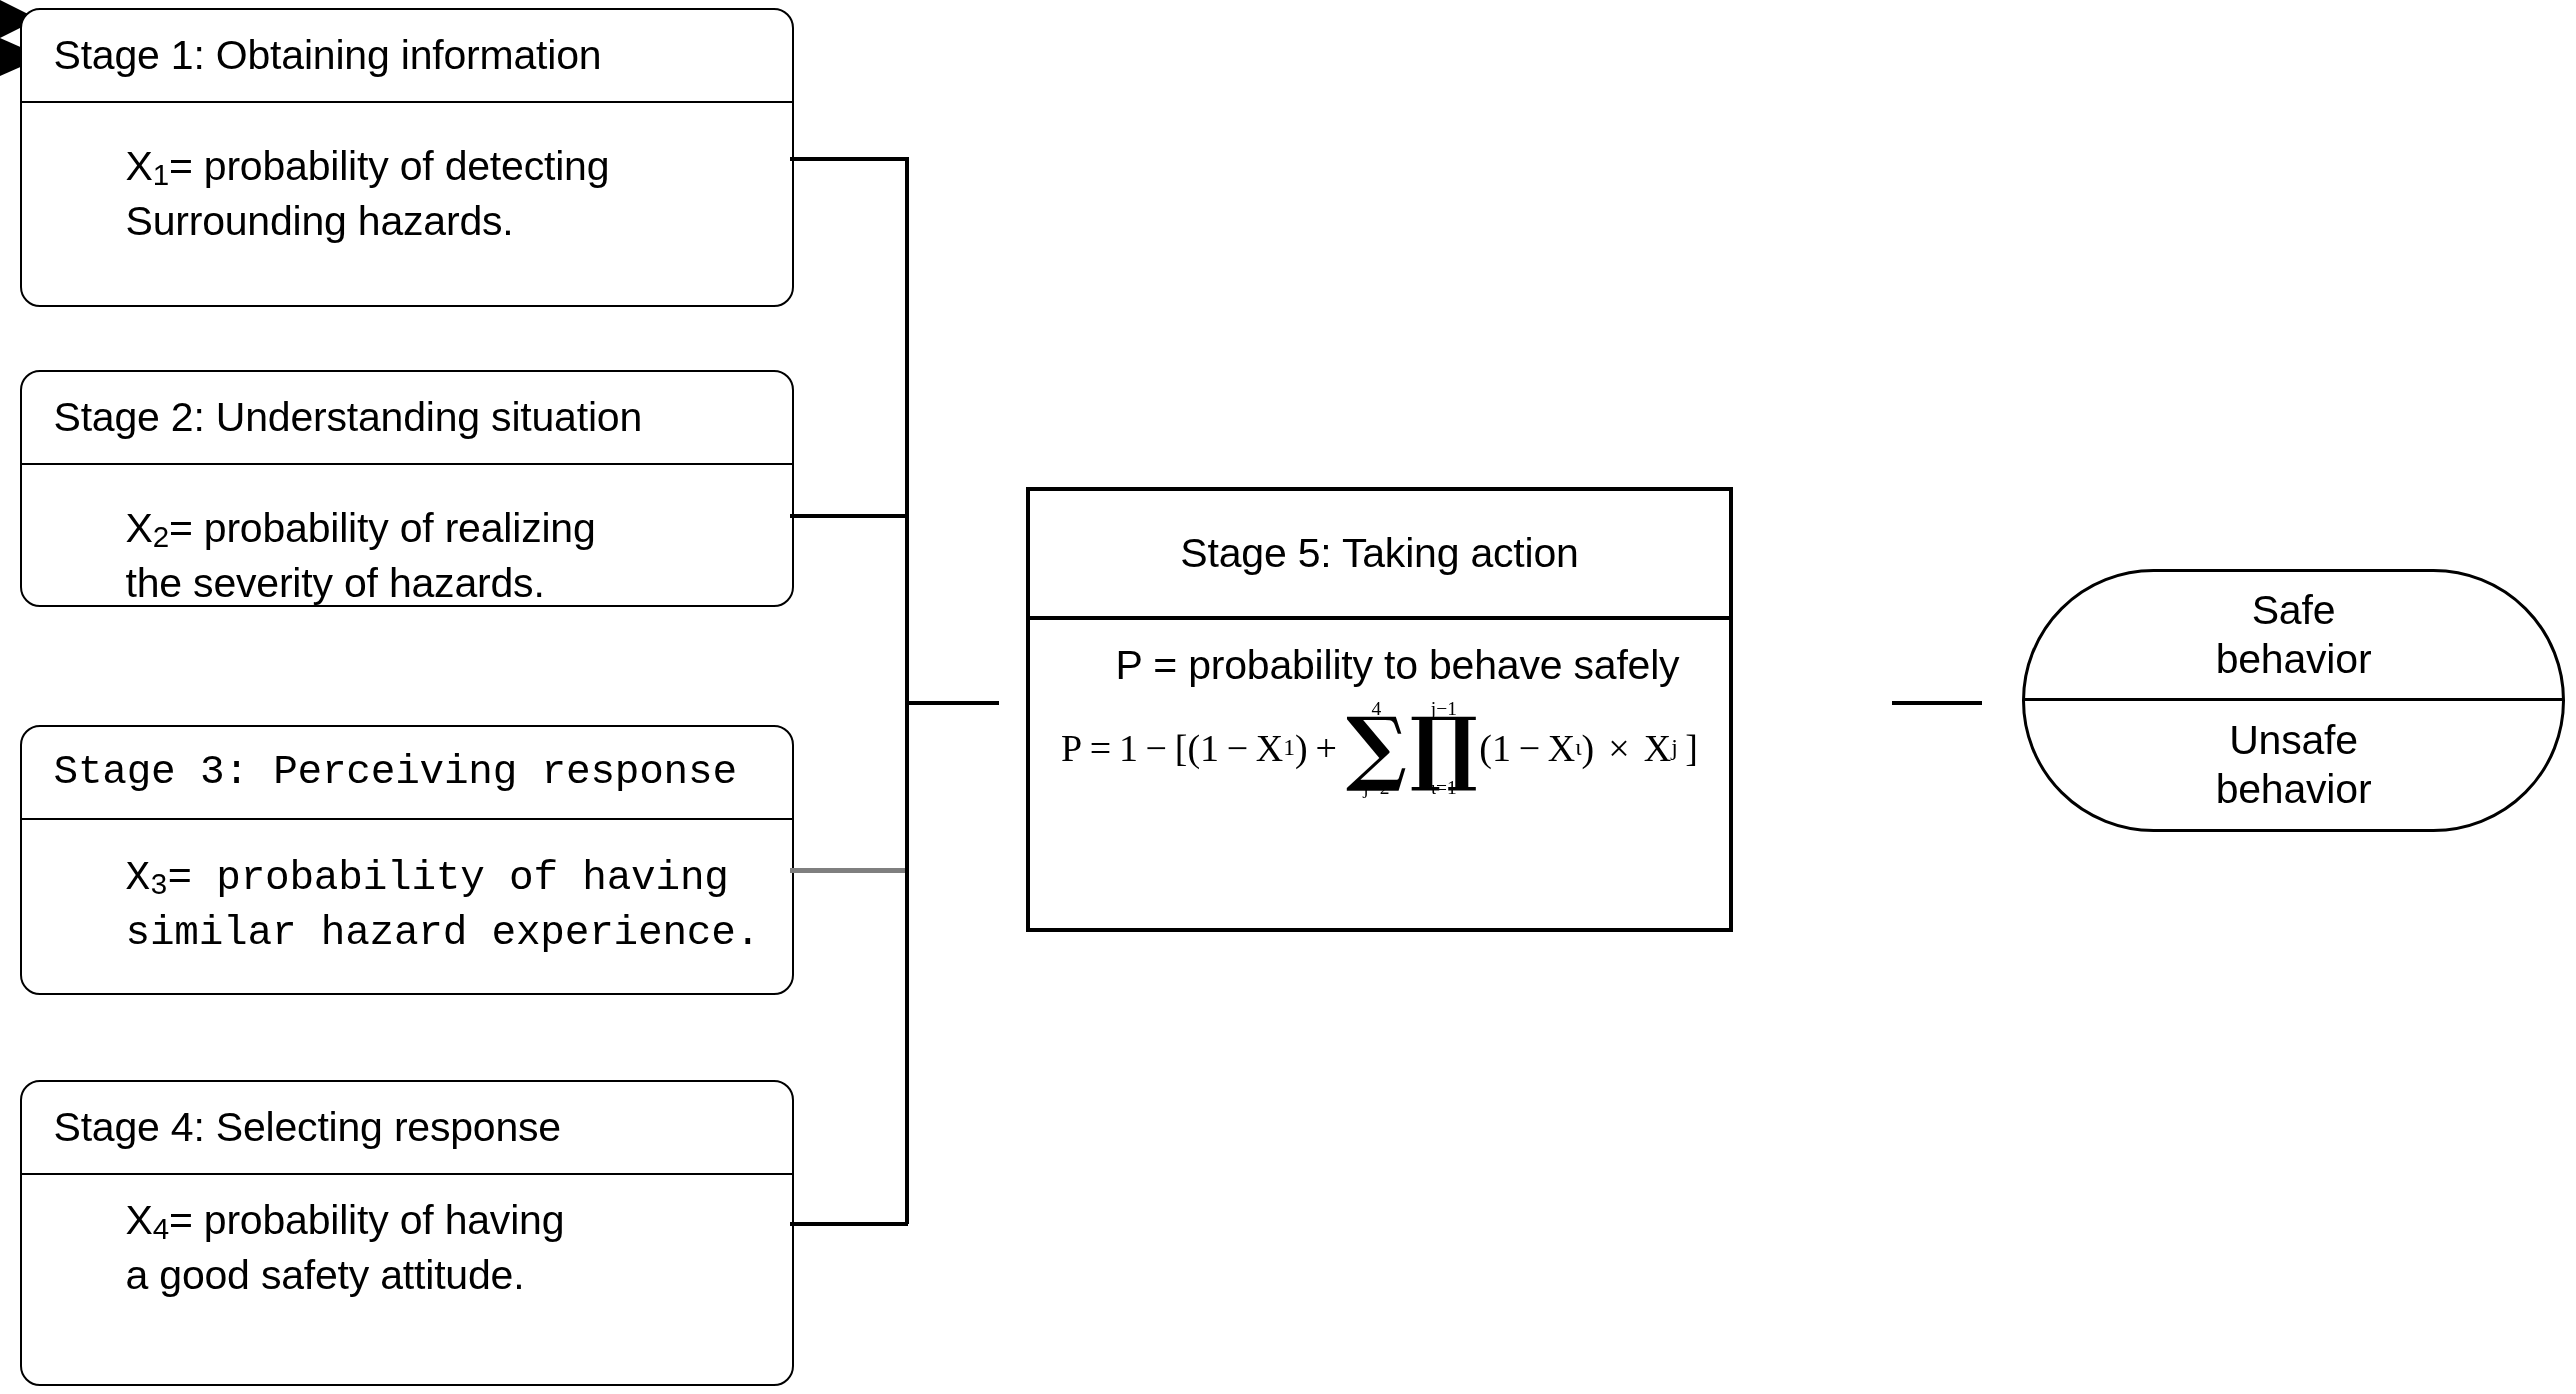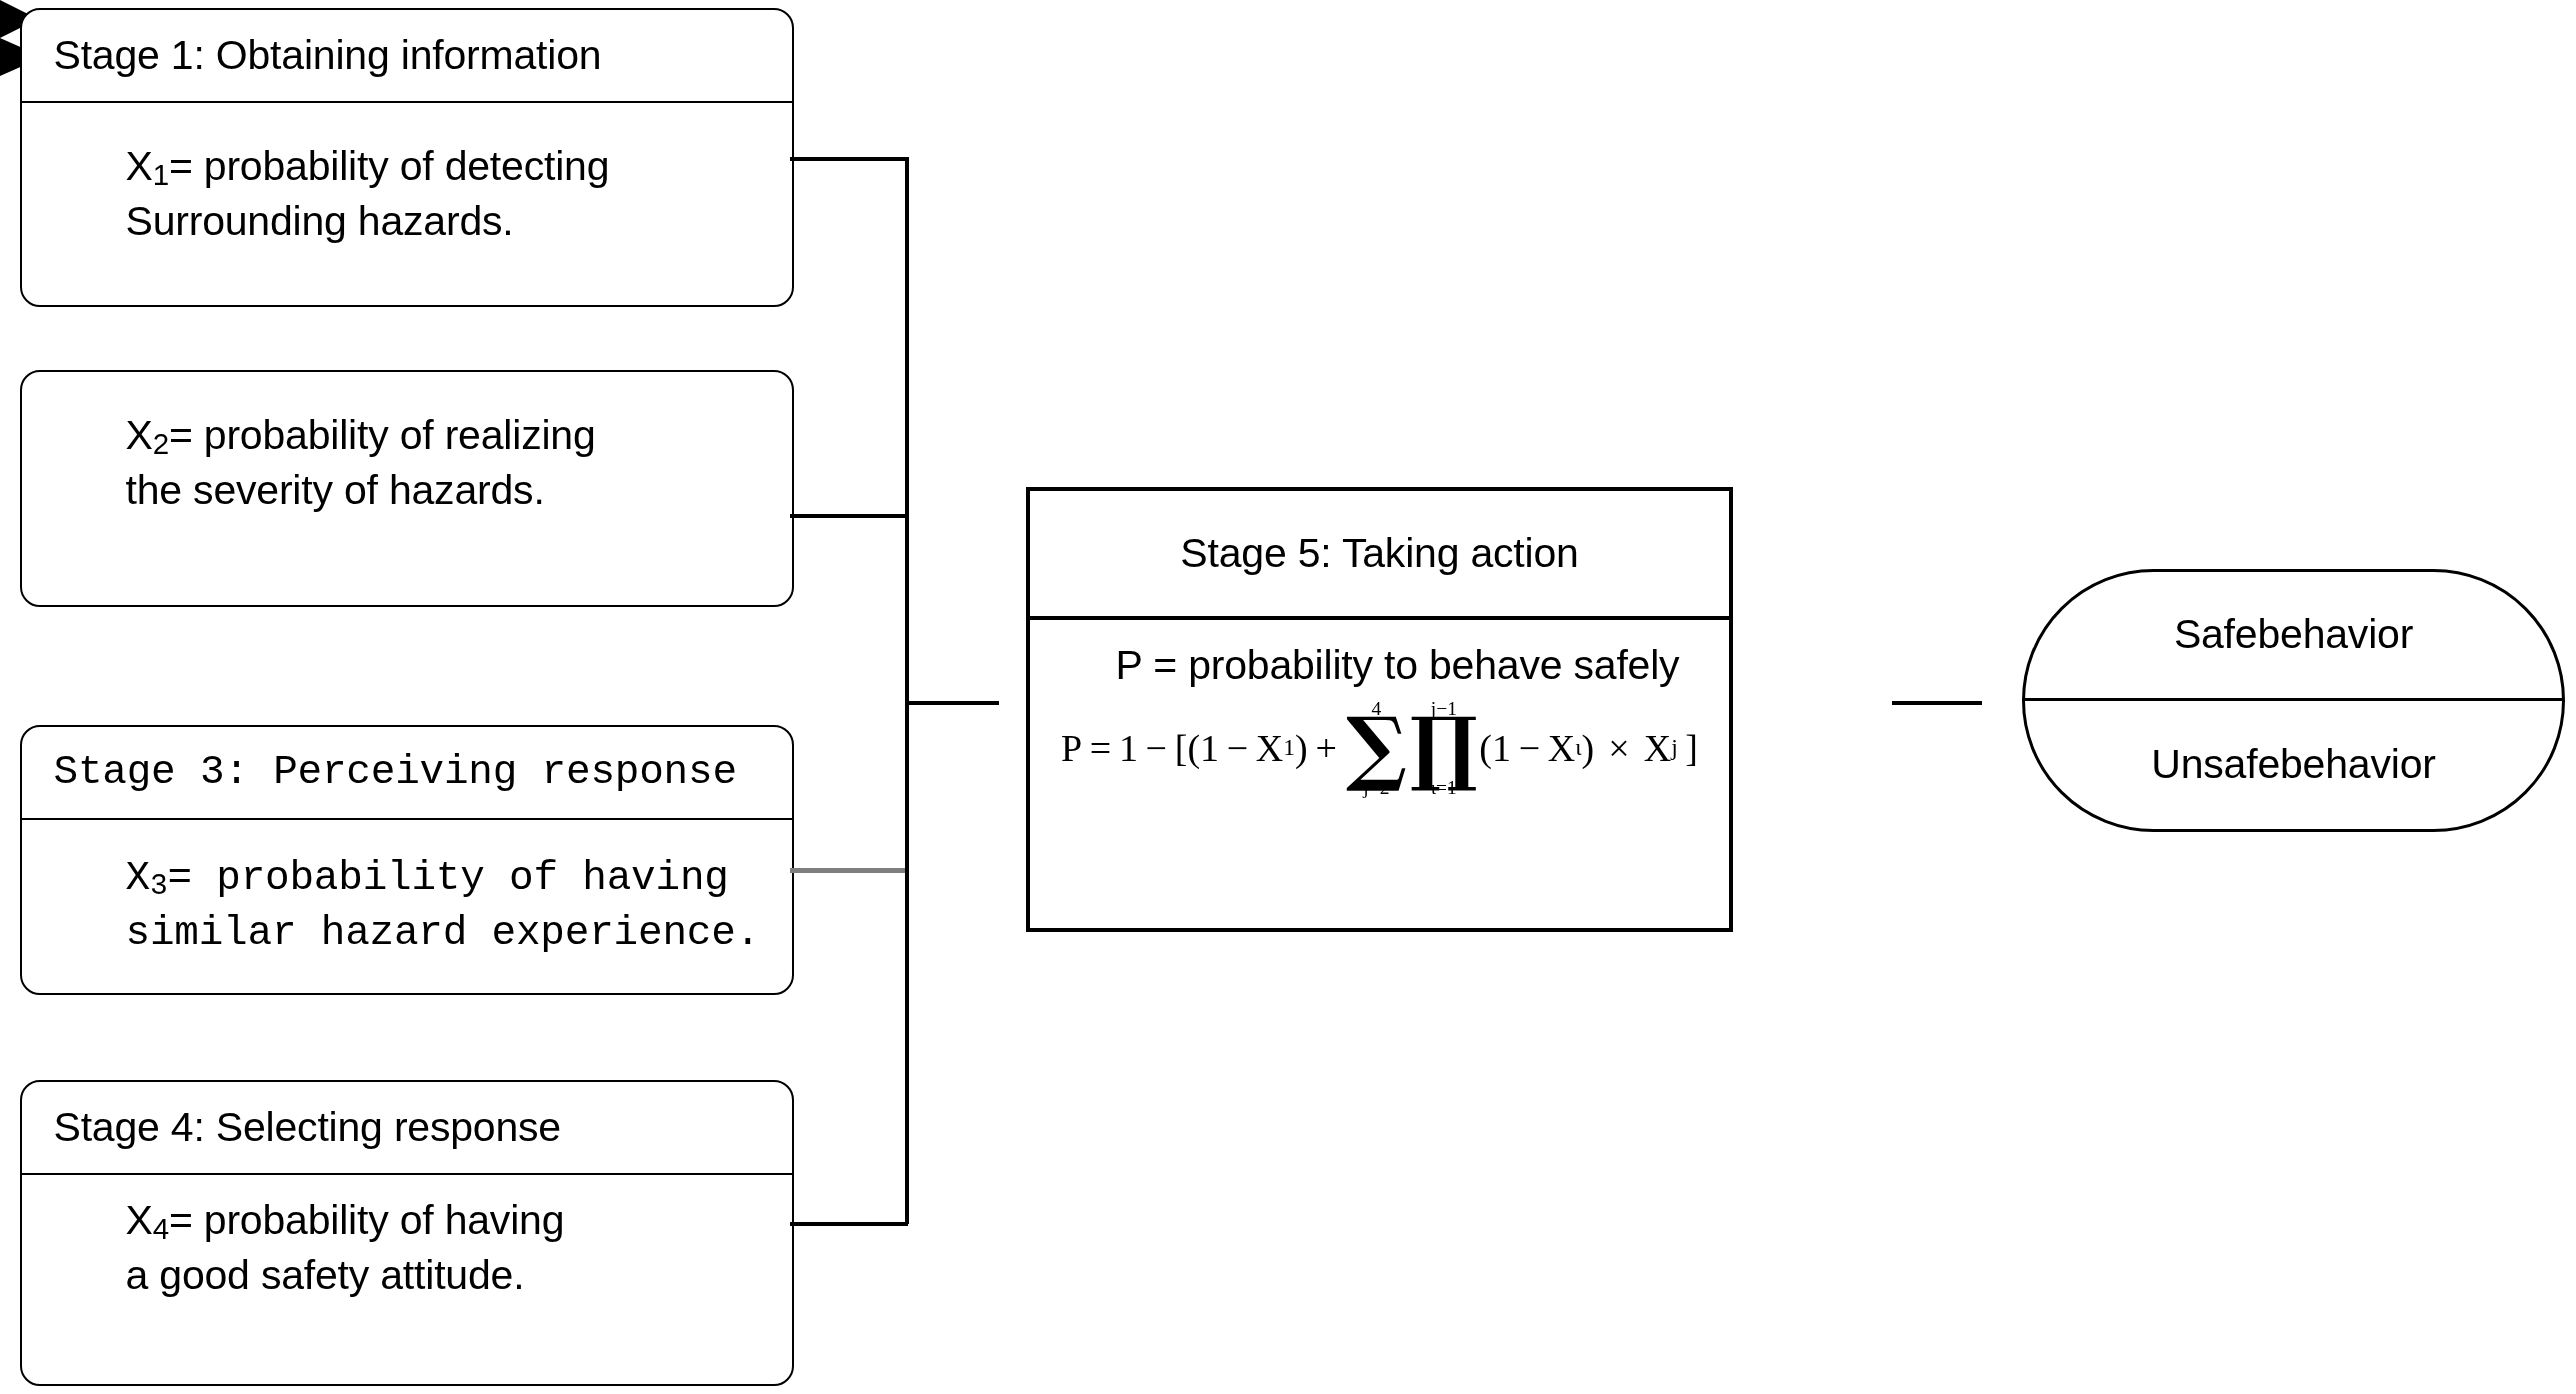--- a/index.html
+++ b/index.html
@@ -193,21 +193,21 @@
     height: 263px;
     box-sizing: border-box;
     border: 3.5px solid #000000;
     border-radius: 132px / 132px;
     background: #ffffff;
   }
   #outcome .half {
     box-sizing: border-box;
     height: 50%;
     display: flex;
-    flex-direction: row;
+    flex-direction: column;
     align-items: center;
     justify-content: center;
     font-size: 41px;
     line-height: 1.2;
     letter-spacing: -0.2px;
   }
   #outcome .half-top { border-bottom: 3.5px solid #000000; }
   #outcome .half .ln { display: block; white-space: nowrap; }
 </style>
 </head>
@@ -221,20 +221,23 @@
     </div>
     <div class="card-body">
       <span class="lineset">
         <span class="ln"><span>X</span><span class="sub">1</span><span>= probability of detecting</span></span>
         <span class="ln">Surrounding hazards.</span>
       </span>
     </div>
   </div>
 
   <div class="stage-card" id="stage-2">
+    <div class="card-header">
+      <span>Stage 2: Understanding situation</span>
+    </div>
     <div class="card-body">
       <span class="lineset">
         <span class="ln"><span>X</span><span class="sub">2</span><span>= probability of realizing</span></span>
         <span class="ln">the severity of hazards.</span>
       </span>
     </div>
   </div>
 
   <div class="stage-card" id="stage-3">
     <div class="card-header">

